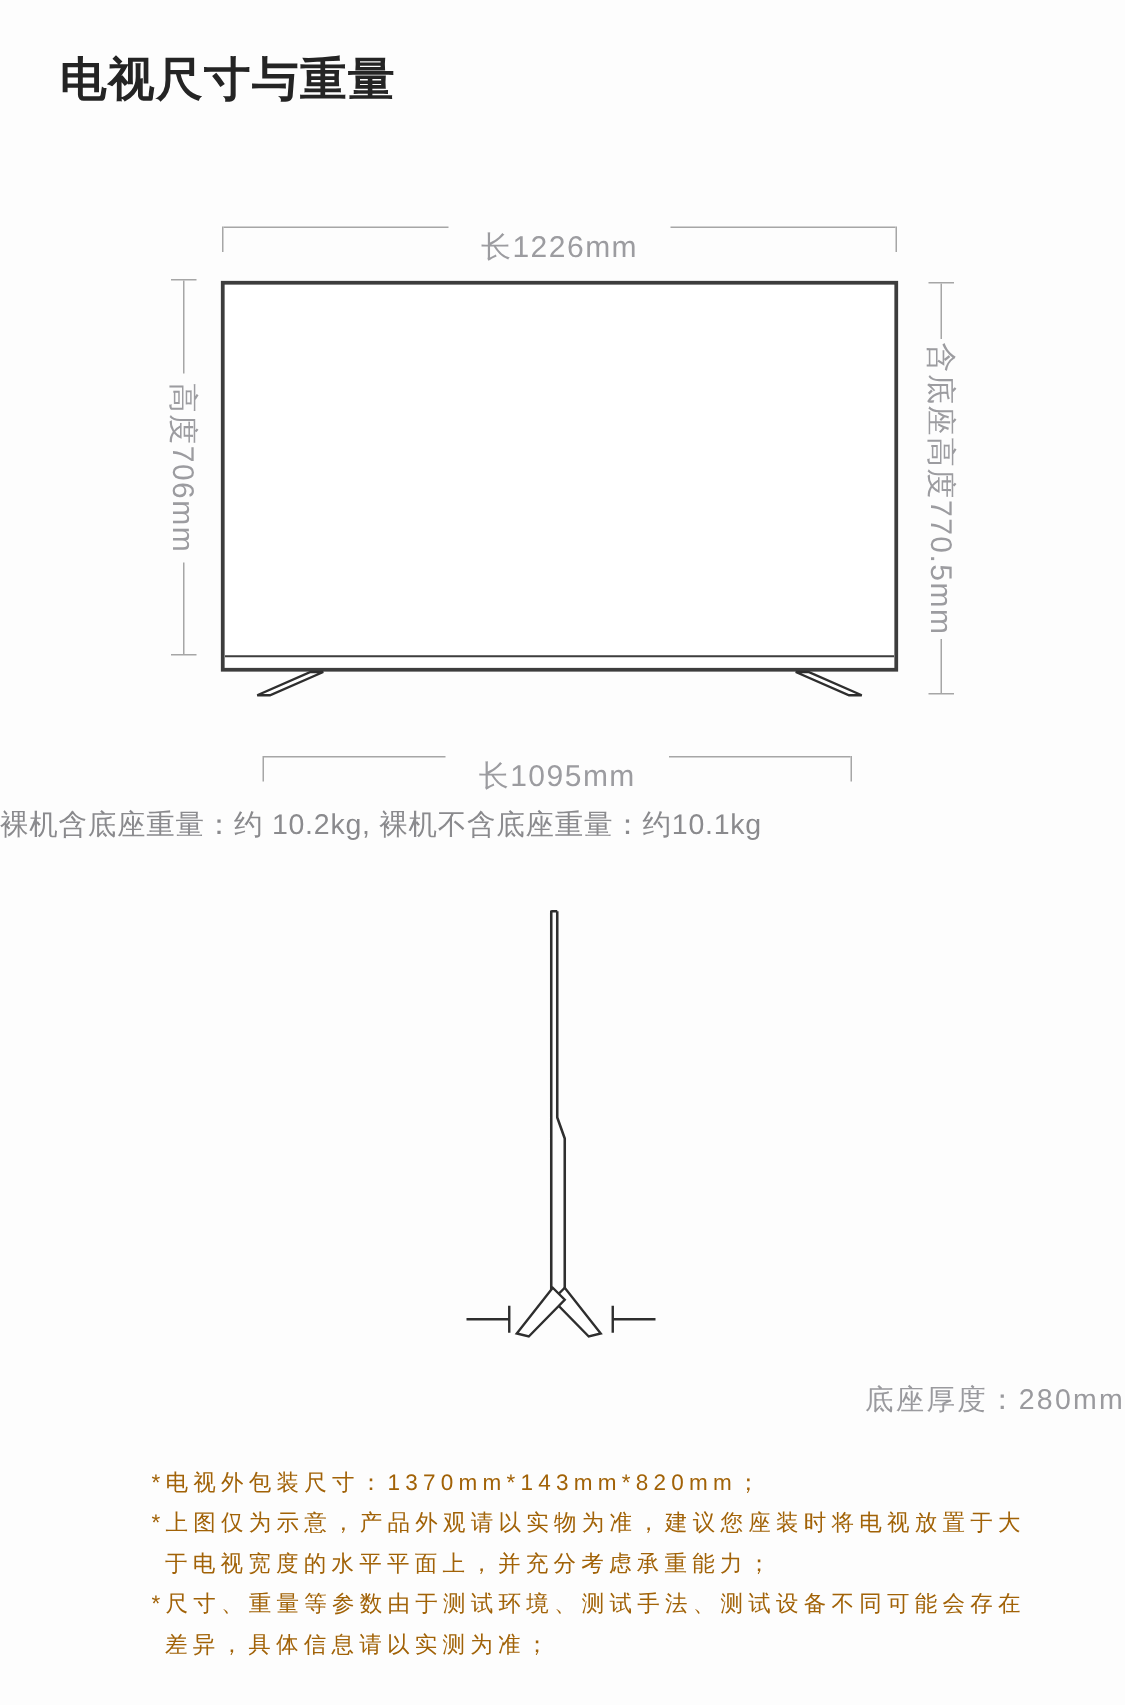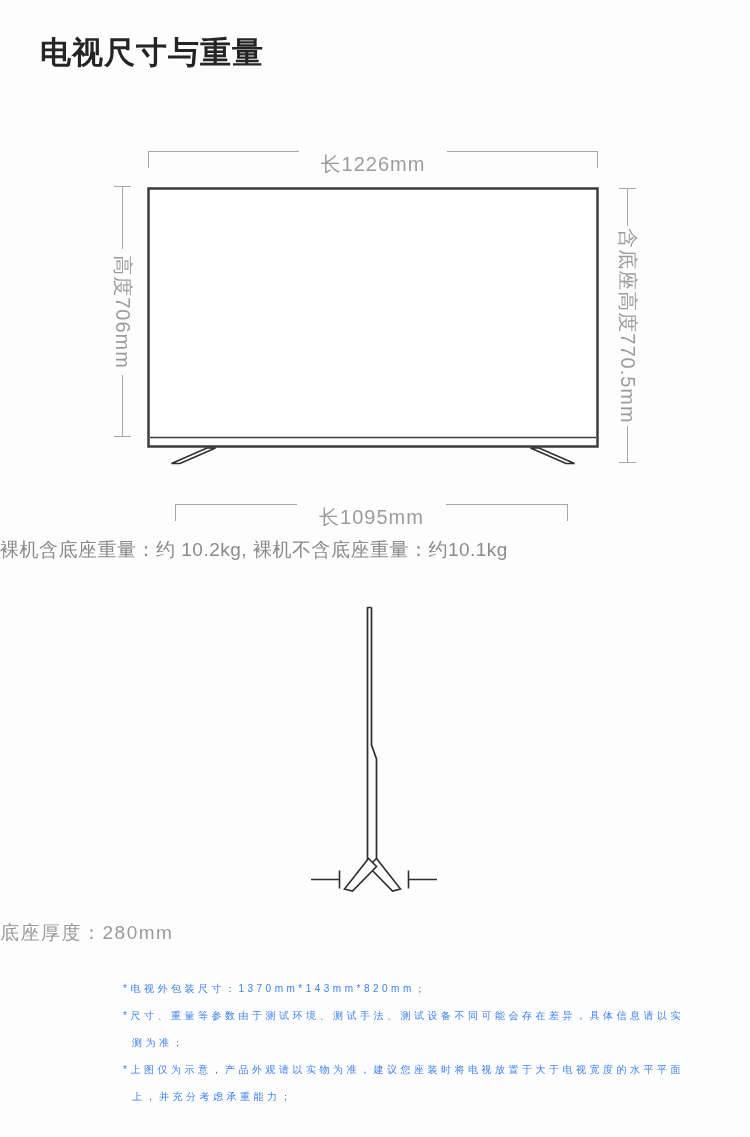--- a/index.html
+++ b/index.html
@@ -80,42 +80,42 @@
     width: 750px;
     text-align: left;
     font-size: 19px;
     color: #8a8a8d;
     letter-spacing: 0.5px;
   }
   .base-depth-text {
     position: absolute;
     left: 0; top: 920px;
     width: 750px;
-    text-align: left;
+    text-align: right;
     font-size: 19px;
     color: #9a9a9e;
     letter-spacing: 1.5px;
+    padding-left: 40px;
   }
 
   
   .notes {
     position: absolute;
     left: 101px;
     top: 975px;
     width: 592px;
     list-style: none;
   }
   .notes li {
-    font-size: 10px;
+    font-size: 15px;
     line-height: 27px;
-    color: #3b82f6;
+    color: #a16207;
     letter-spacing: 3.5px;
     padding-left: 9px;
     text-indent: -9px;
-    margin-left: 22px;
   }
 </style>
 </head>
 <body>
 
 <div class="page">
 
   <h1 class="page-title">电视尺寸与重量</h1>
 
   <svg class="front-svg" viewBox="0 0 750 400" xmlns="http://www.w3.org/2000/svg">
@@ -174,17 +174,17 @@
     <polygon points="368.5,268.5 376.5,276.5 352.5,301 344.5,299" fill="#ffffff" stroke="#2e2e2e" stroke-width="1.6"></polygon>
 
     <path d="M311,289.5 L339.5,289.5 M339.5,280.5 L339.5,298.5" fill="none" stroke="#2e2e2e" stroke-width="1.6"></path>
     <path d="M408.5,280.5 L408.5,298.5 M408.5,289.5 L437,289.5" fill="none" stroke="#2e2e2e" stroke-width="1.6"></path>
   </svg>
 
   <p class="base-depth-text">底座厚度：280mm</p>
 
   <ul class="notes">
     <li>*电视外包装尺寸：1370mm*143mm*820mm；</li>
+    <li>*上图仅为示意，产品外观请以实物为准，建议您座装时将电视放置于大于电视宽度的水平平面上，并充分考虑承重能力；</li>
     <li>*尺寸、重量等参数由于测试环境、测试手法、测试设备不同可能会存在差异，具体信息请以实测为准；</li>
-    <li>*上图仅为示意，产品外观请以实物为准，建议您座装时将电视放置于大于电视宽度的水平平面上，并充分考虑承重能力；</li>
   </ul>
 
 </div>
 
 </body></html>

